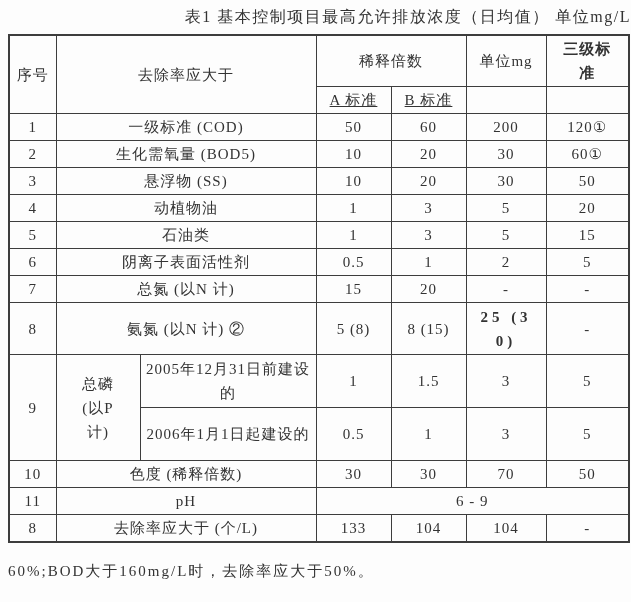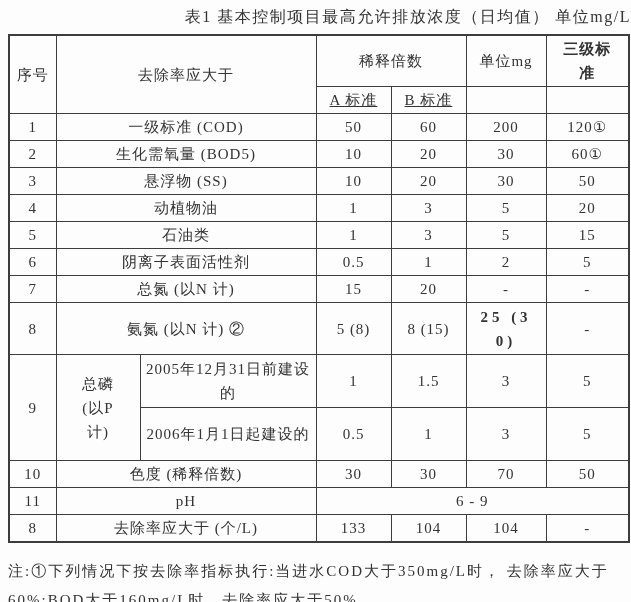--- a/index.html
+++ b/index.html
@@ -168,16 +168,15 @@
       <td colspan="2">去除率应大于 (个/L)</td>
       <td class="v">133</td>
       <td class="v">104</td>
       <td class="v">104</td>
       <td class="v">-</td>
     </tr>
   </tbody>
 </table>
 
 <div class="notes">
-  <div class="line">注:①下列情况下按去除率指标执行:当进水COD大于350mg/L时， 去除率应大于</div>
   <div class="line">60%;BOD大于160mg/L时，去除率应大于50%。</div>
 
 </div>
 
 </body></html>

